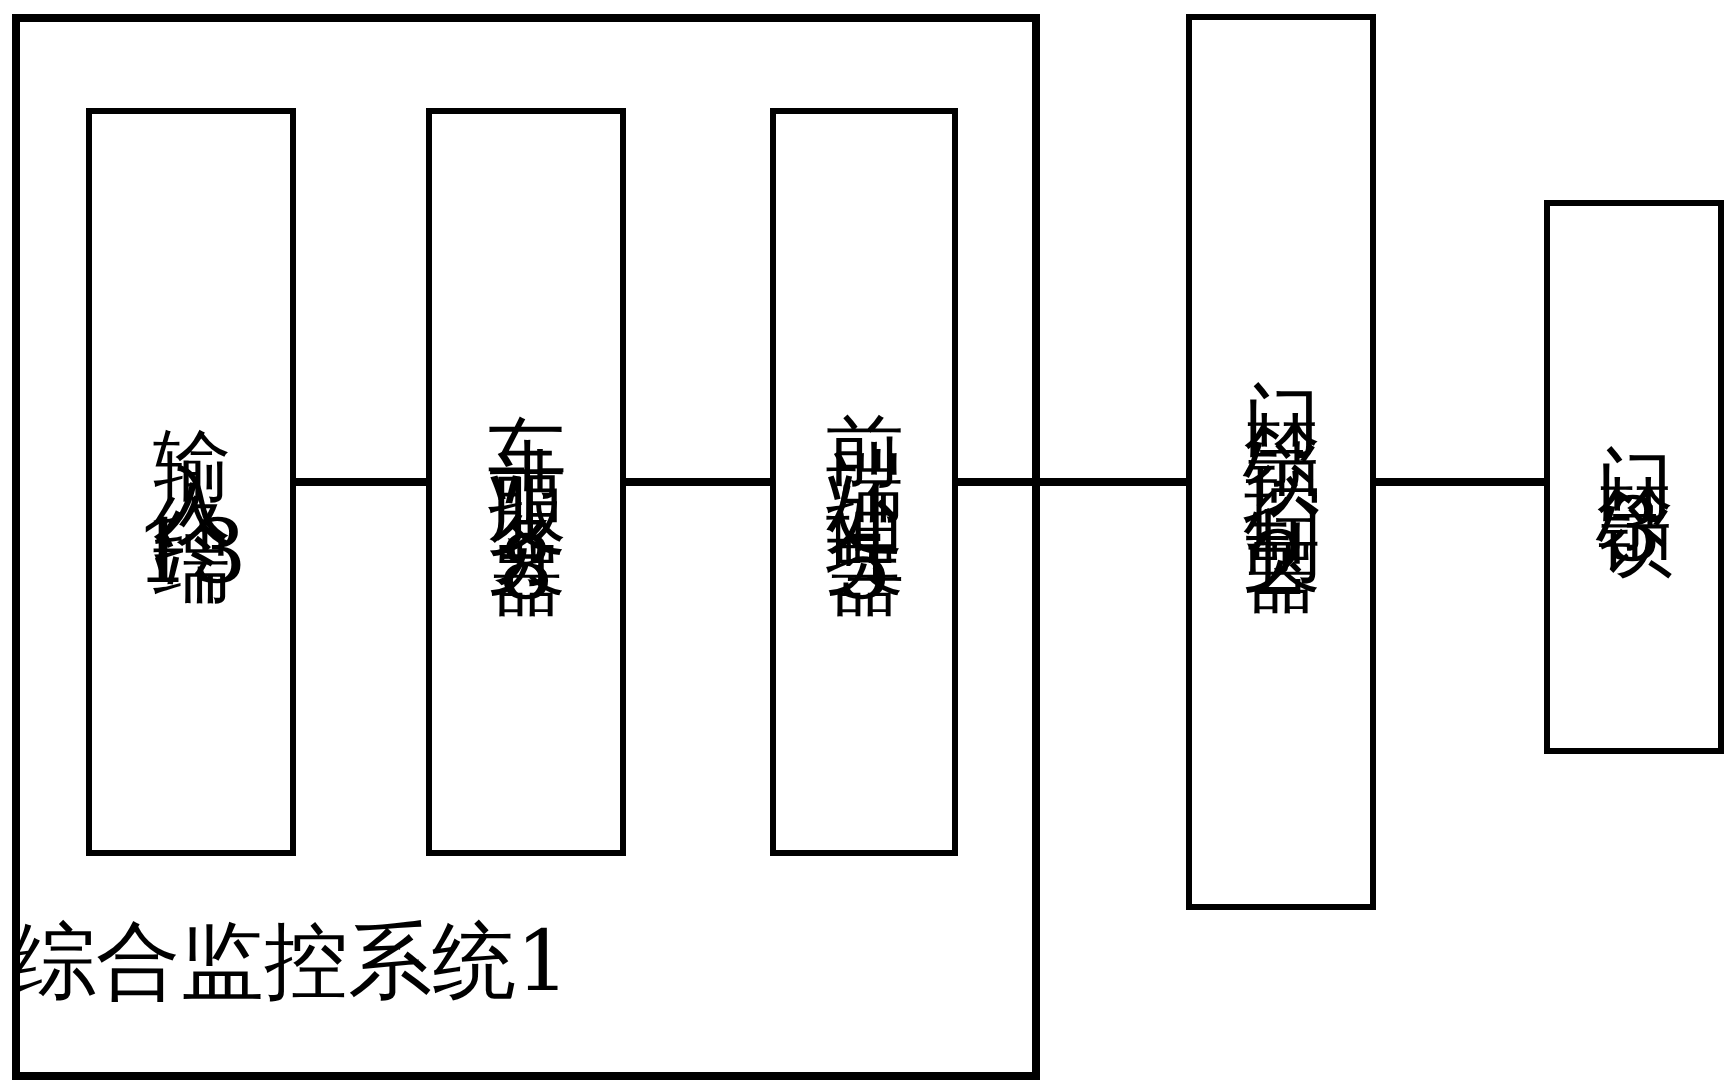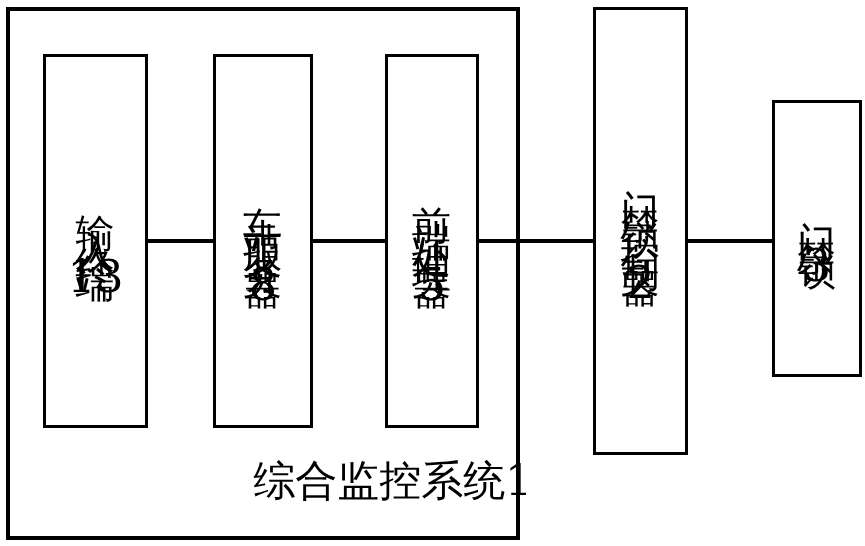--- a/index.html
+++ b/index.html
@@ -44,26 +44,25 @@
   .num {
     font-size: 44px;
     line-height: 1;
     margin-top: 6px;
   }
   .system-label {
     position: absolute;
     left: 6px;
     top: 458px;
     width: 514px;
-    text-align: right;
+    text-align: left;
     font-size: 42px;
     line-height: 1.1;
     white-space: nowrap;
     z-index: 2;
-    padding-left: 12px;
   }
   .conn {
     position: absolute;
     top: 239px;
     height: 4px;
     background: #000000;
     z-index: 2;
   }
   #conn-1 { left: 146px; width: 69px; }
   #conn-2 { left: 311px; width: 76px; }

